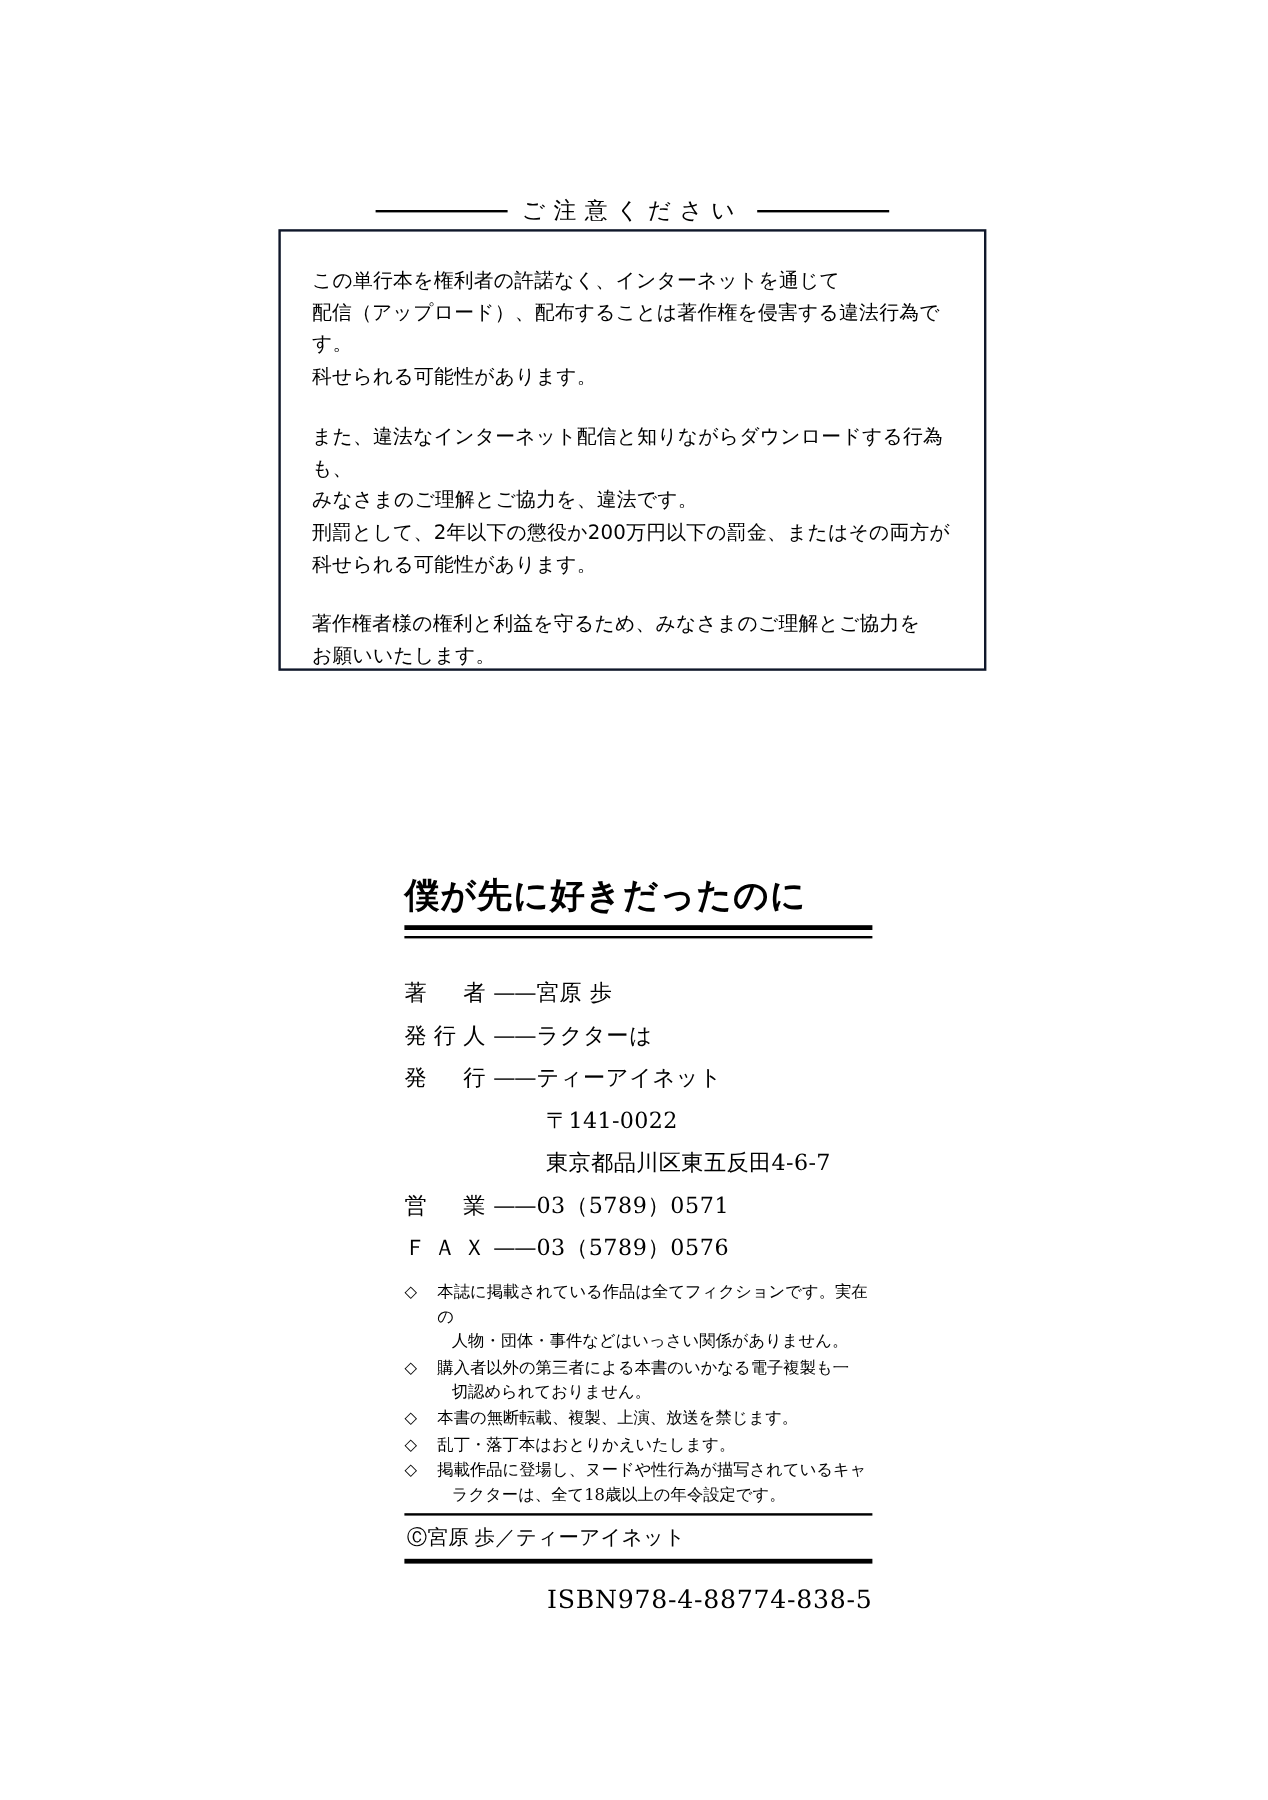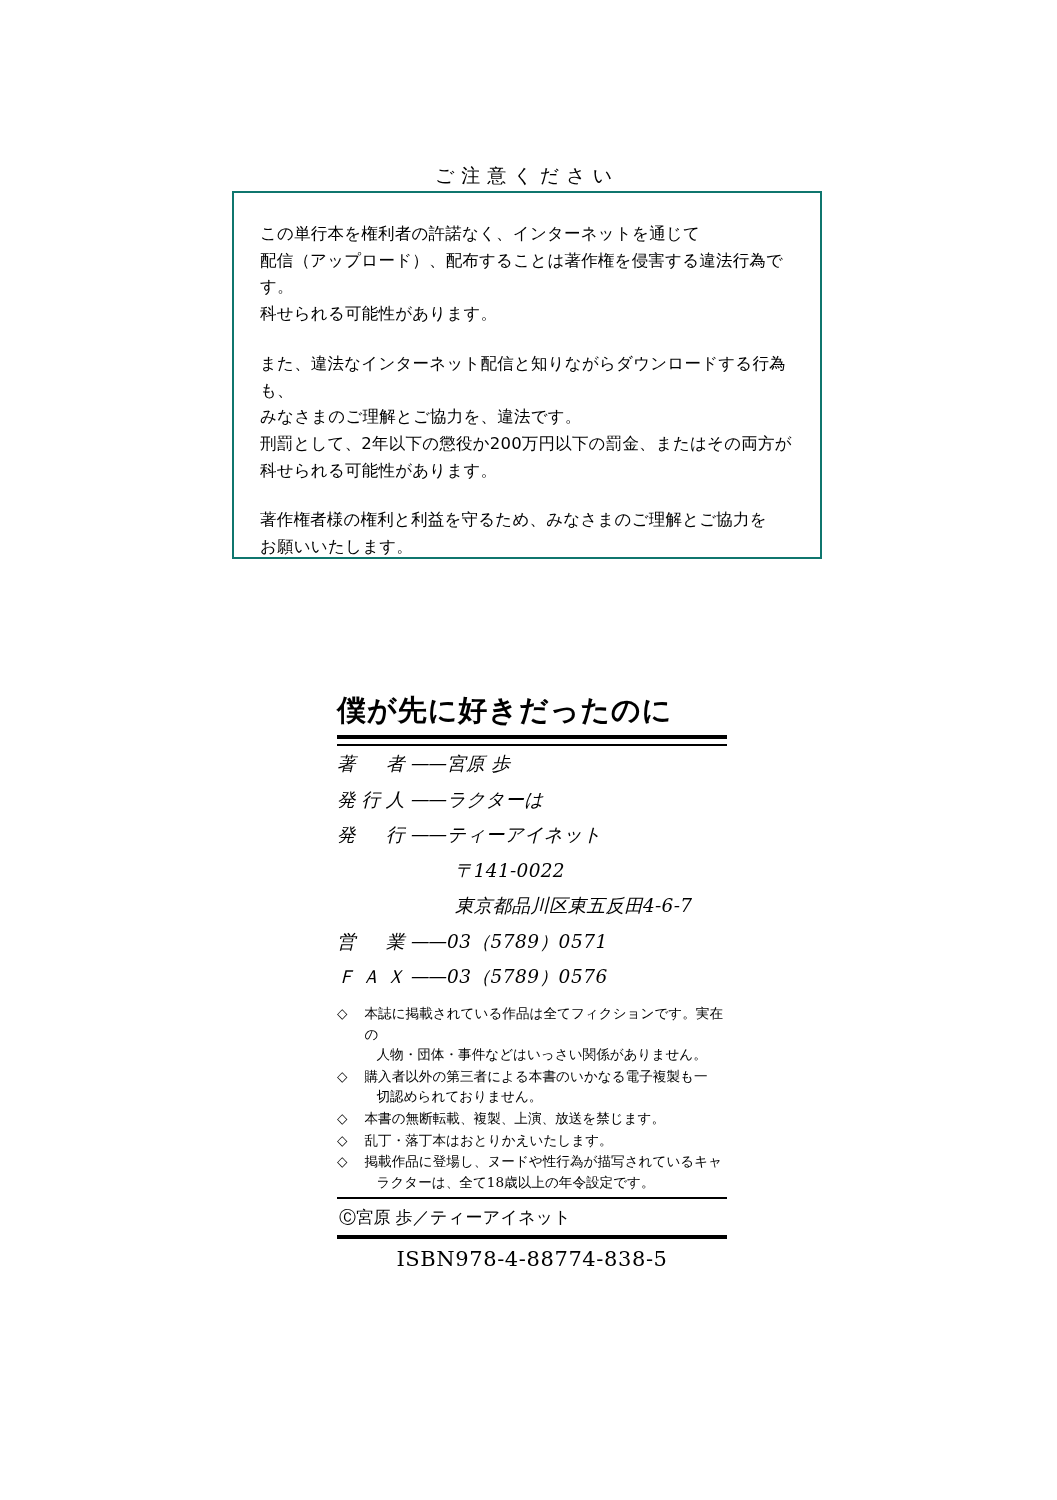--- a/index.html
+++ b/index.html
@@ -23,55 +23,54 @@
     top: 163px;
     width: 590px;
   }
   .notice-header {
     display: flex;
     align-items: center;
     justify-content: center;
     gap: 12px;
     height: 26px;
     margin-bottom: 2px;
-    flex-direction: column;
   }
   .notice-header .rule {
     height: 2px;
     background: #000;
     flex: 0 0 110px;
   }
   .notice-header .title {
     font-size: 19px;
     letter-spacing: 7px;
     white-space: nowrap;
     font-family: "DejaVu Serif", "Liberation Serif", serif;
   }
   .notice-box {
-    border: 2px solid #0f766e;
+    border: 2px solid #0f172a;
     box-sizing: border-box;
     padding: 28px 26px 26px 26px;
     height: 368px;
   }
   .notice-box p {
     margin: 0 0 0 0;
     font-size: 16.5px;
     line-height: 1.62;
     letter-spacing: 0.2px;
     font-family: "DejaVu Sans", "Liberation Sans", sans-serif;
   }
   .notice-box .para-gap {
     height: 23px;
   }
 
   
   .colophon {
     position: absolute;
     left: 337px;
-    top: 692px;
+    top: 728px;
     width: 390px;
   }
   .book-title {
     font-size: 29px;
     font-weight: bold;
     letter-spacing: 1px;
     line-height: 1.25;
     font-family: "DejaVu Serif", "Liberation Serif", serif;
     text-align: left;
     margin: 0;
@@ -88,21 +87,21 @@
     margin: 4px 0 0 0;
   }
   .pubdate {
     font-size: 17px;
     font-family: "DejaVu Serif", "Liberation Serif", serif;
     letter-spacing: 0.4px;
     padding: 2px 0 4px 2px;
   }
 
   .credits {
-    font-style: italic;
+    margin-top: 28px;
   }
   .credit-row {
     display: flex;
     align-items: baseline;
     font-size: 18.5px;
     font-family: "DejaVu Serif", "Liberation Serif", serif;
     line-height: 1.92;
     white-space: nowrap;
   }
   .credit-row .lbl {
@@ -150,25 +149,25 @@
     padding-left: 12px;
   }
 
   .copyline {
     font-size: 17px;
     font-family: Liberation Serif, serif;
     padding: 7px 0 6px 2px;
     letter-spacing: 0.3px;
   }
   .isbn {
-    text-align: center;
+    text-align: right;
     font-size: 21px;
     font-family: "DejaVu Serif", "Liberation Serif", serif;
     letter-spacing: 0.6px;
-    margin-top: 8px;
+    margin-top: 18px;
   }
 </style>
 </head>
 <body>
 
 <div class="notice-wrap">
   <div class="notice-header">
     <span class="rule"></span>
     <span class="title">ご注意ください</span>
     <span class="rule"></span>

